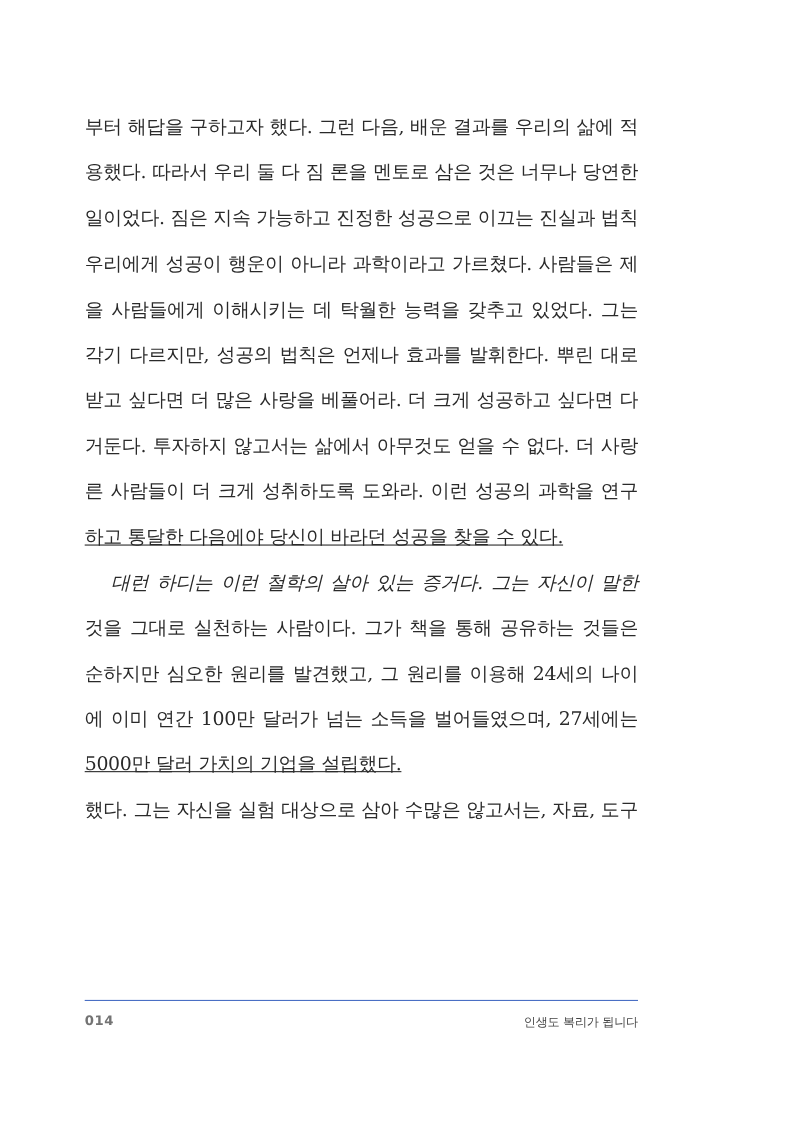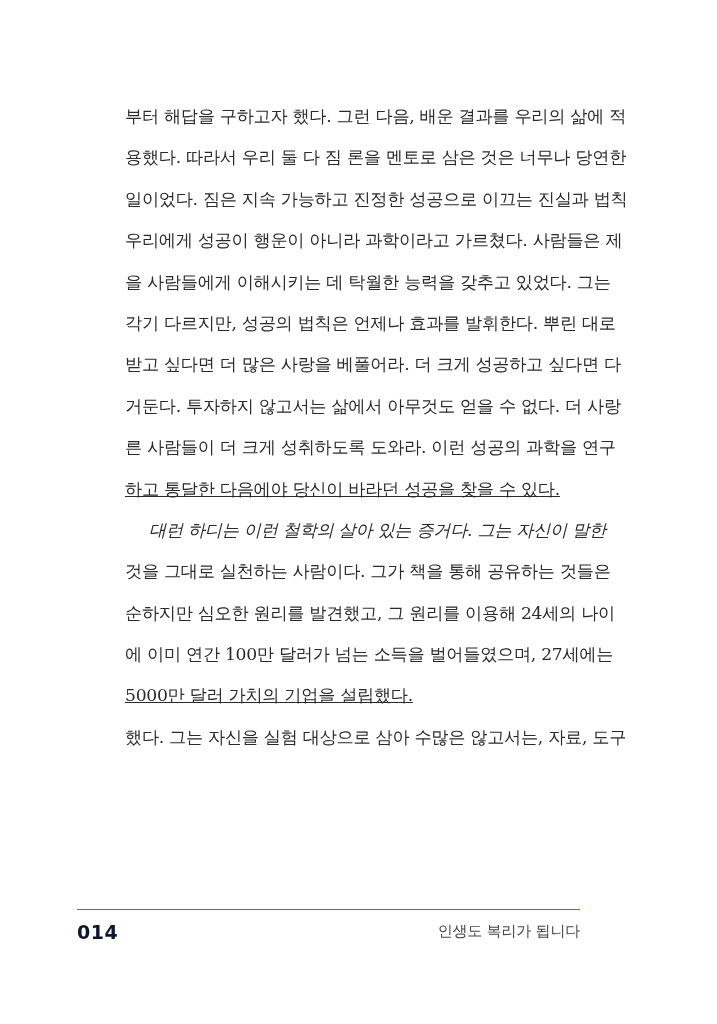--- a/index.html
+++ b/index.html
@@ -31,21 +31,20 @@
       color: #2a2a2a;
       letter-spacing: -0.3px;
     }
     .line {
       display: block;
       white-space: nowrap;
       text-align: justify;
       text-align-last: justify;
       height: 41.4px;
       overflow: visible;
-      margin-left: 48px;
     }
     .line.last {
       text-align-last: left;
       text-decoration: underline;
     }
     .line.indent {
       padding-left: 24px;
       font-style: italic;
     }
     .footer-rule {
@@ -54,31 +53,31 @@
       top: 909px;
       width: 503px;
       height: 0;
       border-top: 1.5px solid #4a6fc4;
     }
     .page-number {
       position: absolute;
       left: 77px;
       top: 921px;
       font-family: "DejaVu Sans", "Liberation Sans", sans-serif;
-      font-size: 19px;
+      font-size: 12px;
       font-weight: bold;
-      color: #0f172a;
+      color: #737373;
       letter-spacing: 0.5px;
     }
     .running-title {
       position: absolute;
       right: 137px;
       top: 922px;
       font-family: "DejaVu Sans", "Liberation Sans", sans-serif;
-      font-size: 15px;
+      font-size: 11px;
       color: #444444;
       letter-spacing: -0.2px;
     }
   </style>
 </head>
 <body>
 
 <div class="page">
 
   <div class="body-text">

